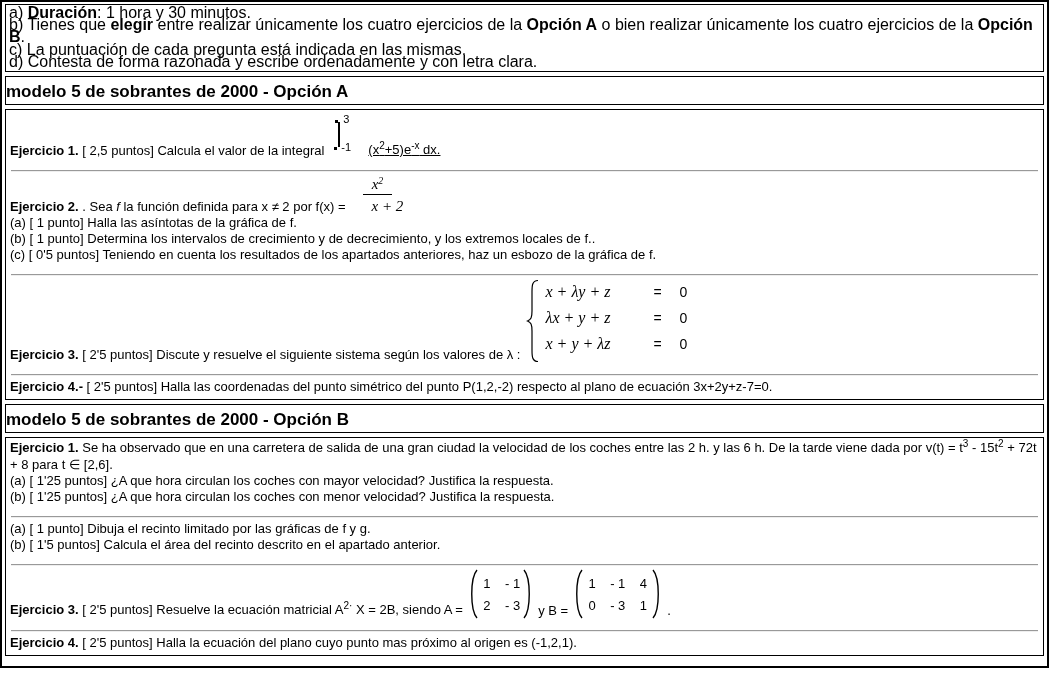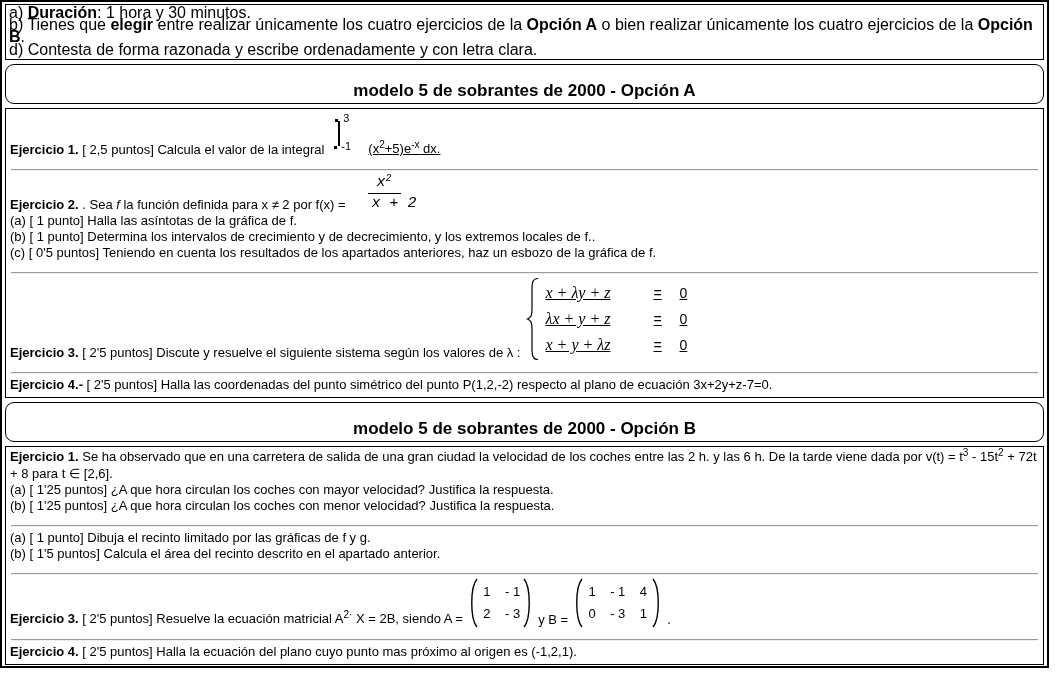--- a/index.html
+++ b/index.html
@@ -1,64 +1,65 @@
 <!DOCTYPE html>
 <html><head>
 <meta charset="utf-8">
 <style>
   html,body { margin:0; padding:0; background:#fff; }
   body { font-family:"Liberation Sans", sans-serif; color:#000; }
   .page { width:1049px; height:668px; border:2px solid #000; box-sizing:border-box; background:#fff; overflow:hidden; }
   .box { border:1px solid #000; margin:0 3px; background:#fff; }
   .instructions { margin-top:2px; font-size:16px; line-height:12.2px; padding:2px 3px 3px; }
   .iline b { font-weight:bold; }
-  .header-box { margin-top:4px; text-align:center; font-weight:bold; font-size:17px; line-height:20px; padding:16px 0 2px;border-radius:9px; }
+  .header-box { margin-top:4px; font-weight:bold; font-size:17px; line-height:20px; padding:5px 0 2px; }
   .content-box { margin-top:4px; font-size:13px; line-height:16px; padding:2px 4px 4px; }
   .content-box b { font-weight:bold; }
   hr.exdiv { border:0; height:0; border-top:1px solid #999; border-bottom:1px solid #eee; margin:11px 1px 3px; }
   .ejrow { display:flex; align-items:flex-end; flex-wrap:wrap; }
   .sup { font-size:10px; position:relative; top:-5px; }
   .itf { font-style:italic; }
 
   
   .integral-wrap { position:relative; width:36px; height:47px; flex:none; margin-left:4px; }
   .integral-line { position:absolute; left:10px; top:10px; width:2px; height:25px; background:#000; }
   .integral-dot-top { position:absolute; left:7px; top:8px; width:3px; height:3px; background:#000; }
   .integral-dot-bot { position:absolute; left:6px; top:35px; width:3px; height:3px; background:#000; }
   .integral-up { position:absolute; left:15px; top:-1px; font-size:11px; }
   .integral-lo { position:absolute; left:13px; top:27px; font-size:11px; }
   .integrand { padding-left:4px;text-decoration:underline; }
 
   
-  .fraction { display:inline-block; text-align:center; margin-left:4px; font-family:Liberation Mono, monospace; font-style:italic; font-size:15px; line-height:18px; }
+  .fraction { display:inline-block; text-align:center; margin-left:4px; font-family:Liberation Serif, serif; font-style:italic; font-size:15px; line-height:18px; }
   .fraction .num { padding:0 9px 2px; border-bottom:1px solid #000; }
   .fraction .den { padding:2px 2px 0;margin-left:20px; }
 
   
-  .system { display:flex; align-items:center; margin-left:6px;text-decoration:underline; }
+  .system { display:flex; align-items:flex-start; margin-left:6px; }
   .system svg { flex:none; margin-right:6px; }
   .eqrow { display:grid; grid-template-columns:108px 26px 24px; font-family:"Liberation Serif", serif; font-style:italic; font-size:16px; line-height:26px; }
   .eqrow .rel, .eqrow .rhs { font-style:normal; font-family:"Liberation Sans", sans-serif; font-size:14px; }
 
   
   .matrix { display:inline-flex; align-items:center; margin:0 4px; flex:none; }
   .matrix svg { flex:none; }
   .mcells { display:grid; column-gap:12px; row-gap:1px; padding:0 3px; font-size:13px; line-height:21px; }
   .mcells.c2 { grid-template-columns:auto auto; }
   .mcells.c3 { grid-template-columns:auto auto auto; }
   .mcell { text-align:center; min-width:12px; white-space:pre; }
 </style>
 </head>
 <body>
 
 <div class="page">
 
   <div class="box instructions">
     <div class="iline"><span>a) </span><b>Duración</b><span>: 1 hora y 30 minutos.</span></div>
     <div class="iline"><span>b) Tienes que </span><b>elegir</b><span> entre realizar únicamente los cuatro ejercicios de la </span><b>Opción A</b><span> o bien realizar únicamente los cuatro ejercicios de la </span><b>Opción B</b><span>.</span></div>
+    <div class="iline">c) La puntuación de cada pregunta está indicada en las mismas.</div>
     <div class="iline">d) Contesta de forma razonada y escribe ordenadamente y con letra clara.</div>
   </div>
 
   <div class="box header-box">
     <span>modelo 5 de sobrantes de 2000 - Opción A</span>
   </div>
 
   <div class="box content-box">
 
     <div class="ejrow">

